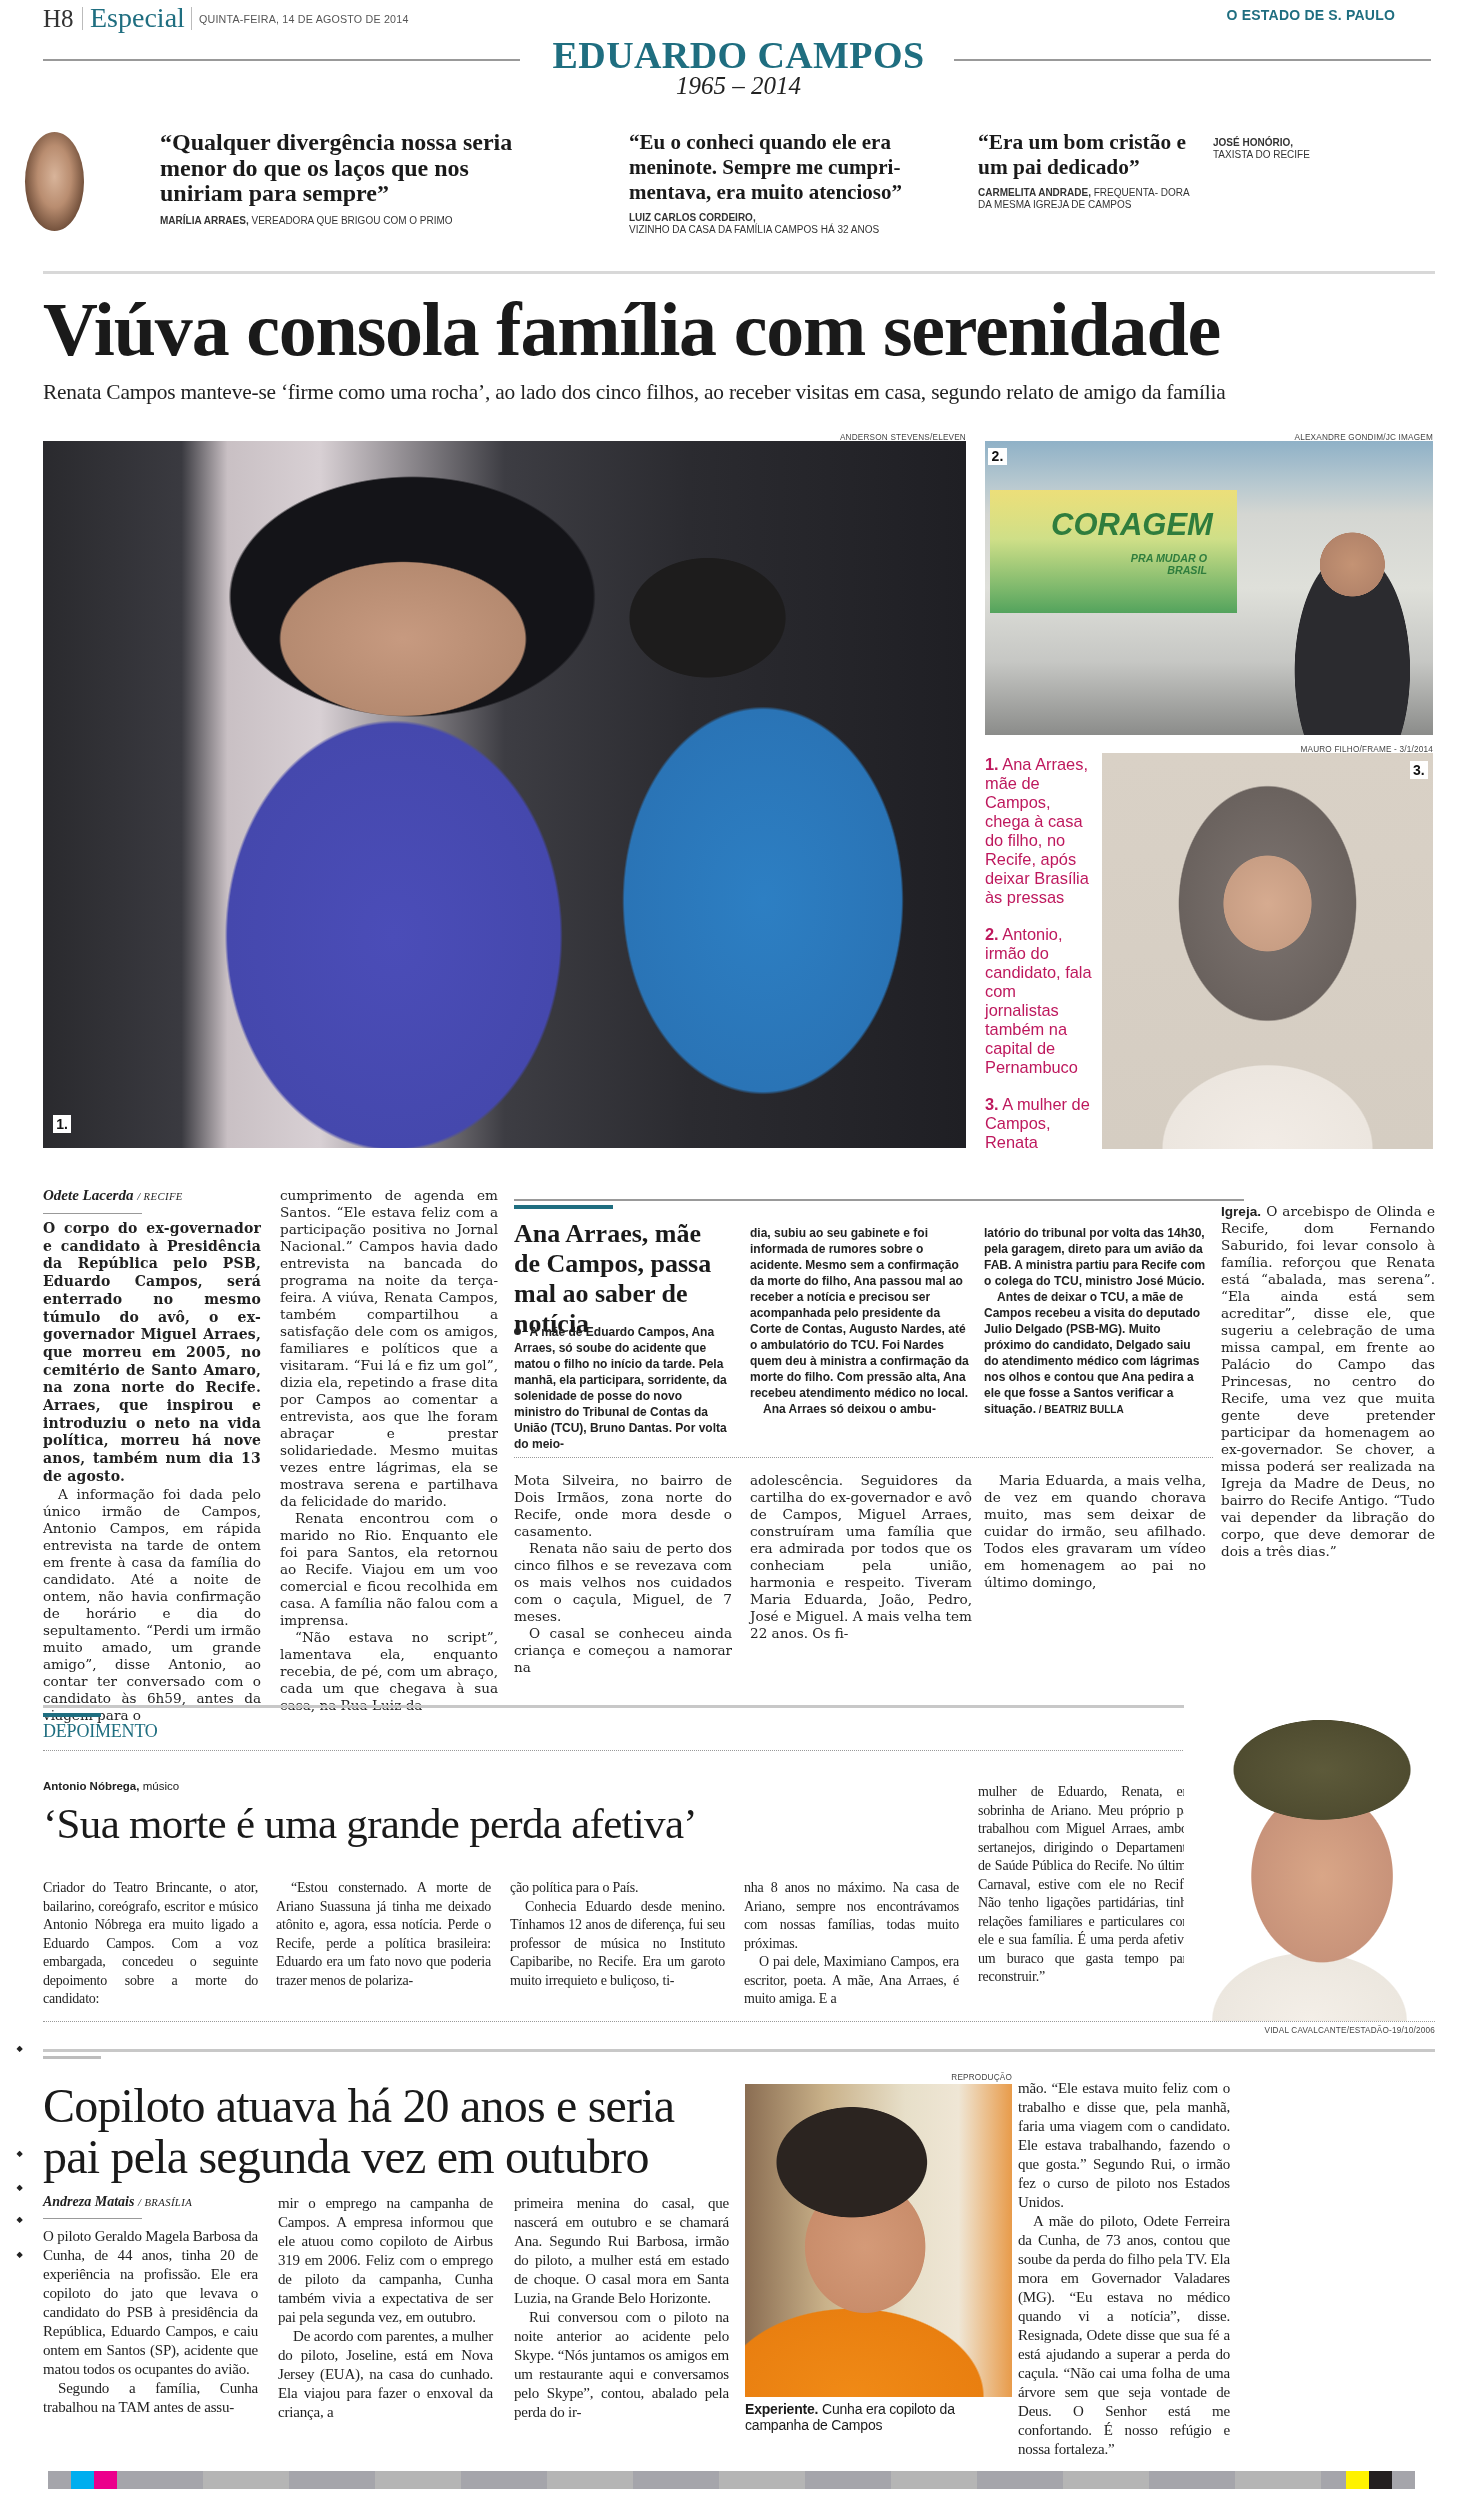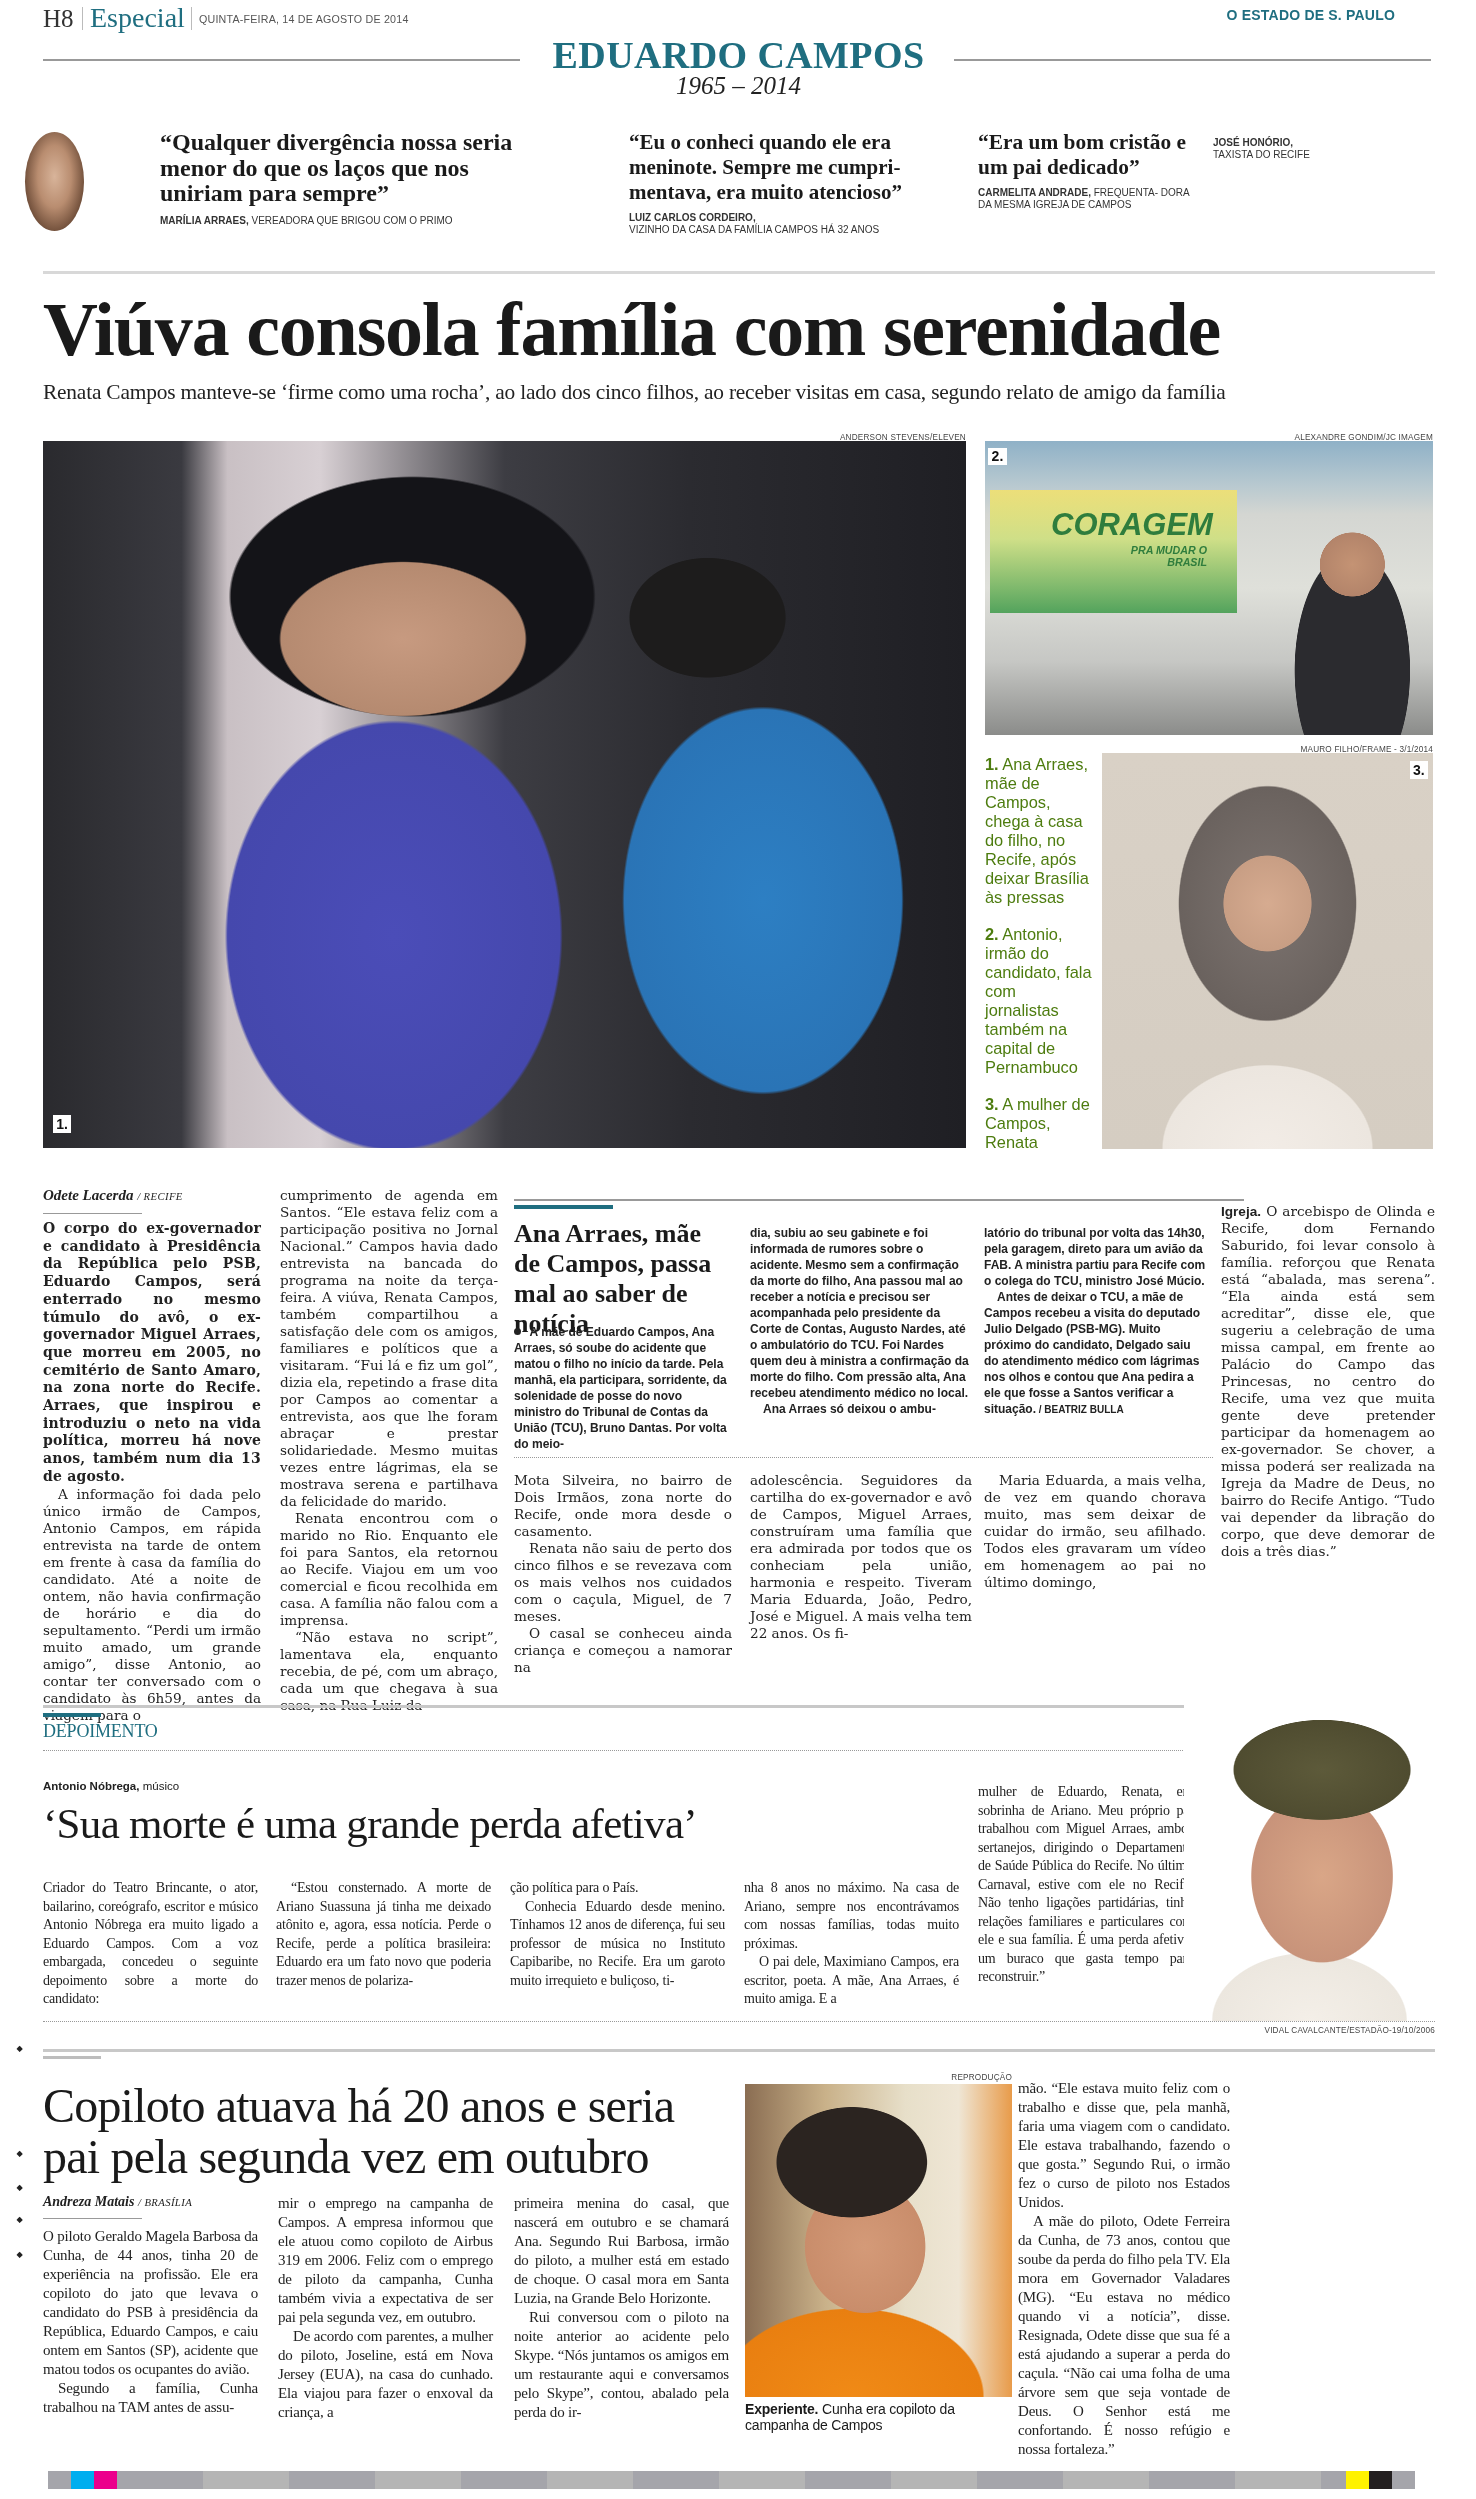--- a/index.html
+++ b/index.html
@@ -26,21 +26,21 @@
   .gray-rule { height: 2.5px; background: #d8d8d8; }
 
   
   .headline { left: 43px; top: 288px; font-family: "Liberation Serif", serif; font-weight: bold; font-size: 76px; line-height: 82px; color: #1a1a1a; letter-spacing: -1.2px; }
   .deck { left: 43px; top: 380px; font-family: "Liberation Serif", serif; font-size: 21.4px; color: #222; letter-spacing: -0.2px; }
 
   .credit { font-family: "Liberation Sans", sans-serif; font-size: 8.2px; color: #444; text-transform: uppercase; letter-spacing: 0.2px; text-align: right; }
   .photo { overflow: hidden; }
   .photo-num { position: absolute; background: #fff; color: #111; font-family: "Liberation Sans", sans-serif; font-weight: bold; font-size: 14px; padding: 0.8px 3.3px; }
 
-  .cap { font-family: "Liberation Sans", sans-serif; font-size: 16.4px; line-height: 19px; color: #4d7c0f; }
+  .cap { font-family: "Liberation Sans", sans-serif; font-size: 16.4px; line-height: 19px; color: #be185d; }
   .cap b { font-weight: bold; }
 
   
   .col { font-family: "DejaVu Serif", serif; font-size: 13.6px; line-height: 17px; color: #222; text-align: justify; hyphens: manual; }
   .col p { text-indent: 15px; }
   .col p.noind { text-indent: 0; }
   .lead { font-weight: bold; }
   .byline { font-family: "Liberation Serif", serif; font-style: italic; font-weight: bold; font-size: 15px; color: #222; }
   .byline .loc { font-weight: normal; font-size: 10.7px; letter-spacing: 0.4px; text-transform: uppercase; }
   .byline-rule { height: 0.8px; background: #999; }
@@ -119,21 +119,21 @@
   <span class="photo-num" style="left:10px; bottom:15px;">1.</span>
 </div>
 
 <div class="abs credit" style="left:985px; top:433px; width:448px;">ALEXANDRE GONDIM/JC IMAGEM</div>
 <div class="abs photo" style="left:985px; top:441px; width:448px; height:294px; background:
    radial-gradient(ellipse 12% 18% at 82% 42%, #c49374 0%, #b3846a 60%, transparent 61%),
    radial-gradient(ellipse 16% 50% at 82% 78%, #2b2b2f 0%, #2b2b2f 80%, transparent 81%),
    linear-gradient(180deg, #8fb1c7 0%, #b8c9d0 15%, #d4d6d2 25%, #dfe0da 50%, #c6c7c4 75%, #8b8c8a 100%);">
   <div style="position:absolute; left:5px; top:49px; width:247px; height:123px; background: linear-gradient(180deg,#f4e26a 0%, #cde07a 40%, #3c9a48 100%); opacity:0.85;"></div>
   <div style="position:absolute; left:66px; top:66px; font-family:'Liberation Sans',sans-serif; font-weight:bold; font-style:italic; font-size:31px; color:#2f7d3d;">CORAGEM</div>
-  <div style="position:absolute; left:132px; top:103px; width:90px; font-family:'Liberation Sans',sans-serif; font-weight:bold; font-style:italic; font-size:10.7px; color:#2f7d3d; text-align:right;">PRA MUDAR O BRASIL</div>
+  <div style="position:absolute; left:132px; top:111px; width:90px; font-family:'Liberation Sans',sans-serif; font-weight:bold; font-style:italic; font-size:10.7px; color:#2f7d3d; text-align:right;">PRA MUDAR O BRASIL</div>
   <span class="photo-num" style="left:3.3px; top:6.6px;">2.</span>
 </div>
 
 <div class="abs credit" style="left:1102px; top:745px; width:331px;">MAURO FILHO/FRAME - 3/1/2014</div>
 <div class="abs photo" style="left:1102px; top:753px; width:331px; height:396px; background:
    radial-gradient(ellipse 22% 20% at 50% 38%, #d6ab90 0%, #c89e84 60%, transparent 61%),
    radial-gradient(ellipse 38% 42% at 50% 38%, #7d7470 0%, #6a625e 70%, transparent 71%),
    radial-gradient(ellipse 45% 30% at 50% 100%, #f2ece6 0%, #ece6df 70%, transparent 71%),
    linear-gradient(180deg, #d9d1c6 0%, #d5cdc2 100%);">
   <span class="photo-num" style="right:5px; top:8.2px;">3.</span>

